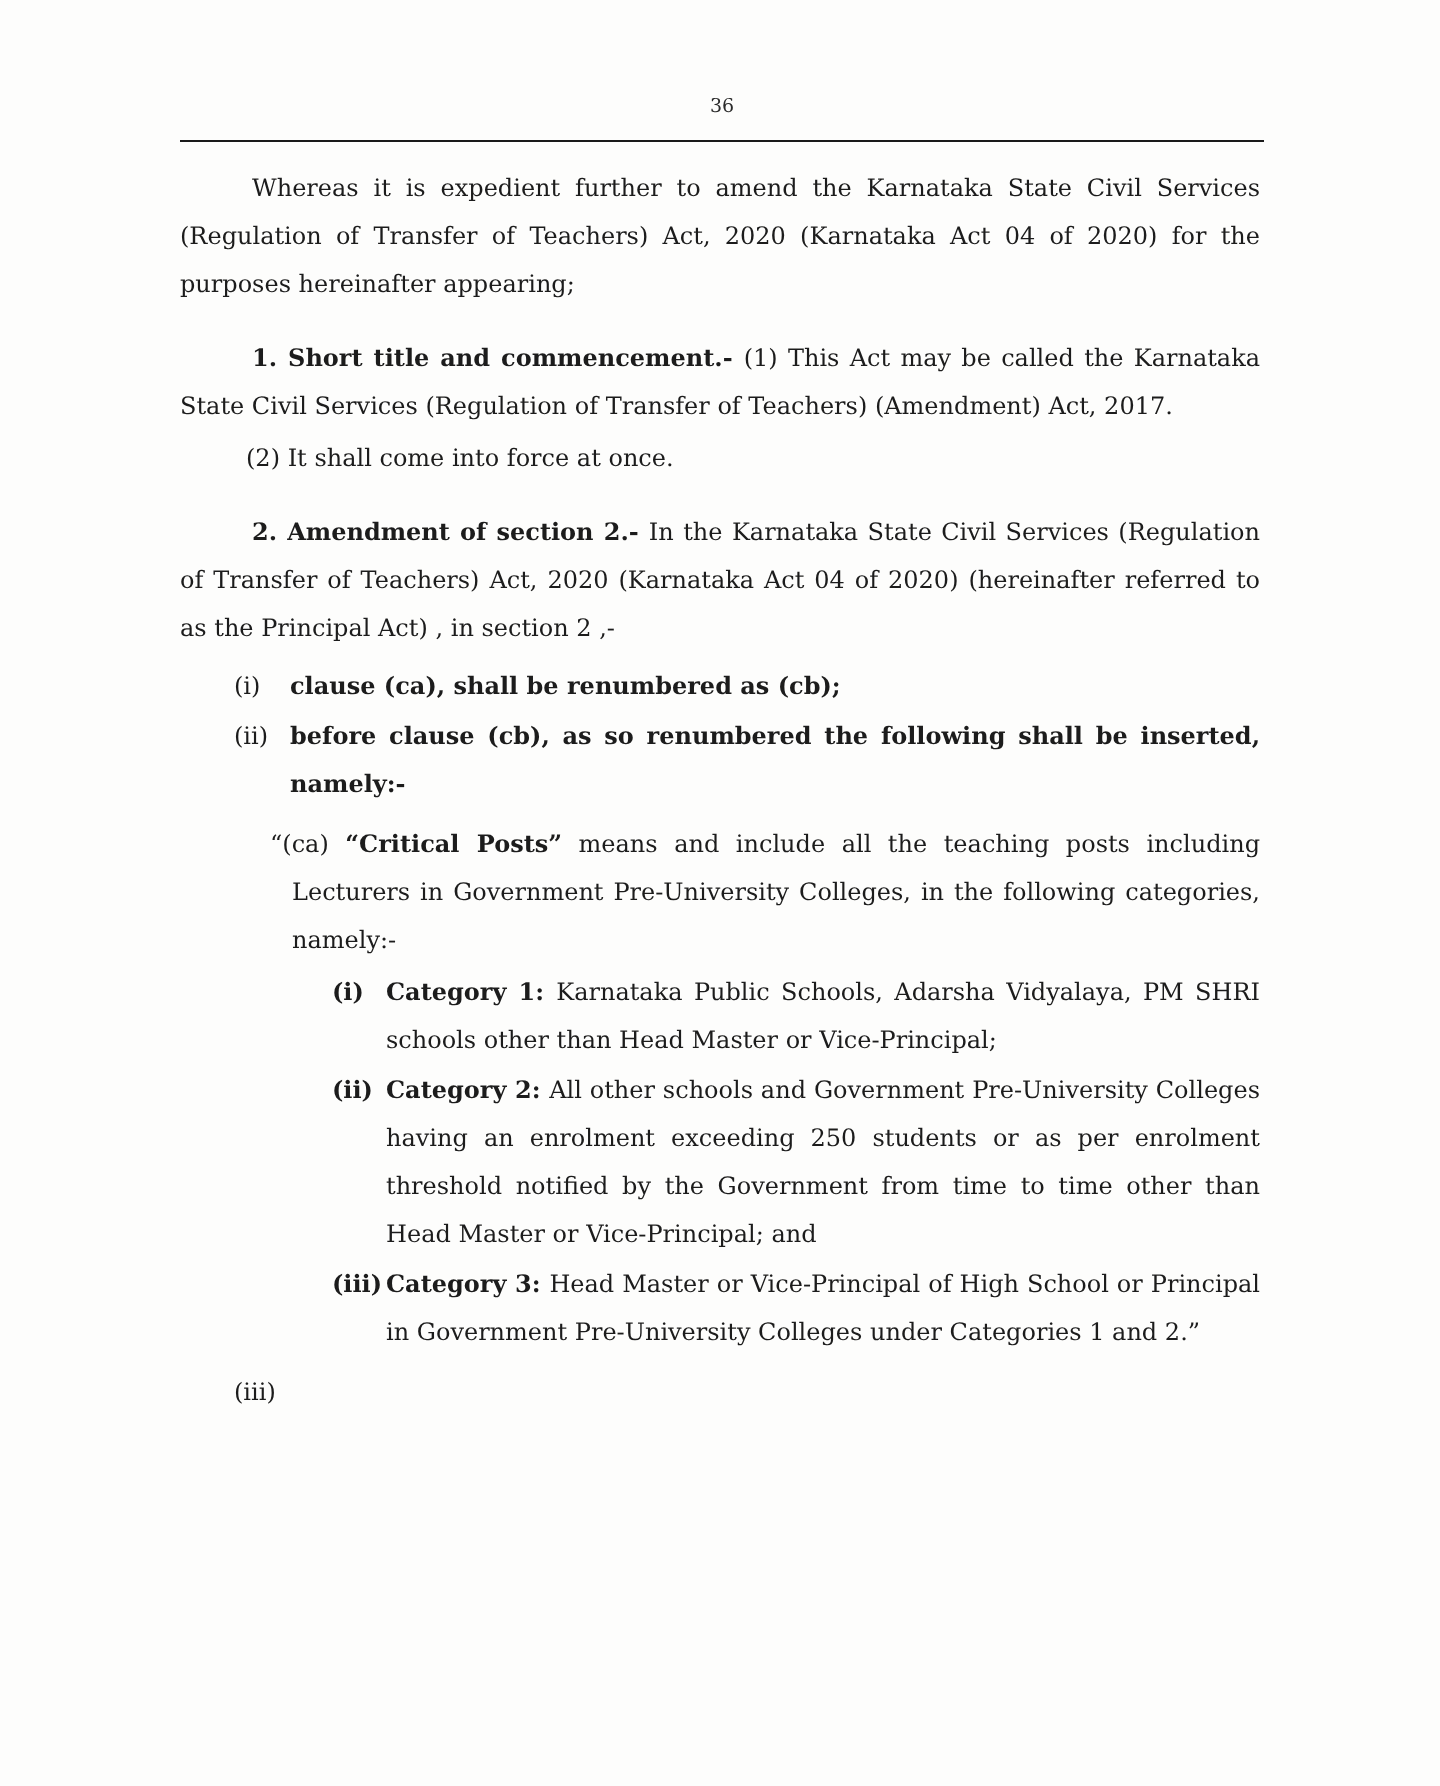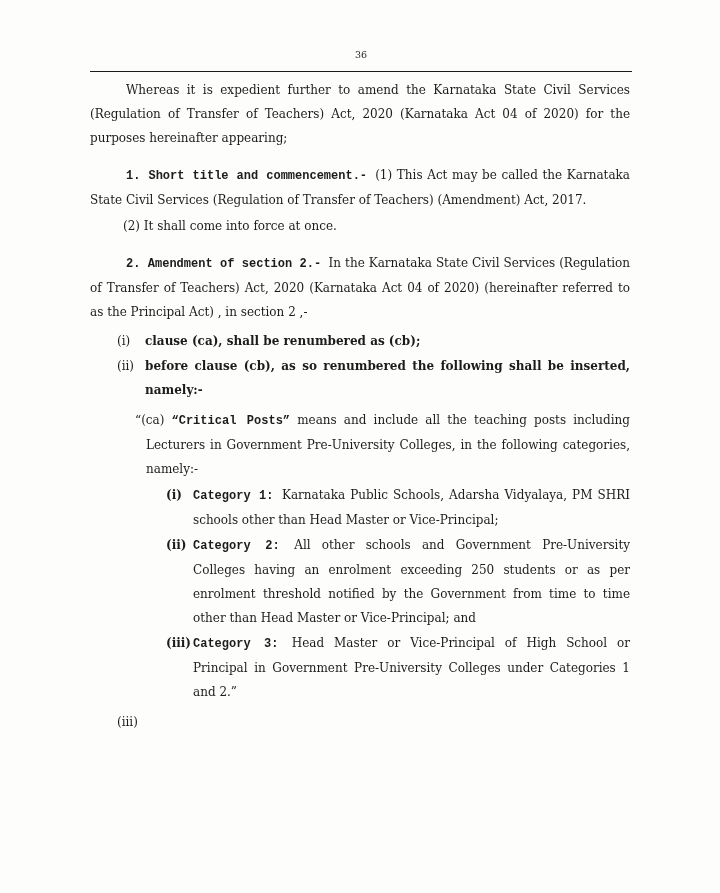--- a/index.html
+++ b/index.html
@@ -10,37 +10,37 @@
     height: 893px;
     margin: 0 auto;
     background: #fdfdfc;
     font-family: "DejaVu Serif", "Liberation Serif", serif;
     font-size: 12px;
     line-height: 24px;
     color: #1c1c1c;
     overflow: hidden;
   }
   .header {
-    margin: 0 88px 0 90px;
-    padding-top: 42px;
+    margin: 12px 88px 0 90px;
+    padding-top: 28px;
     text-align: center;
     border-bottom: 1.6px solid #1a1a1a;
   }
   .page-number {
     display: inline-block;
     font-size: 9.5px;
     line-height: 12px;
     padding-bottom: 10px;
     color: #2a2a2a;
   }
   .content { margin: 0 90px; padding-top: 6px; }
-  .para { text-align: justify; margin-top: 0; }
+  .para { text-align: justify; margin-top: 5px; }
   .para.indent { text-indent: 36px; }
   .section-para { margin-top: 13px; }
-  b { font-weight: bold; font-family: Liberation Mono, monospace; }
+  b { font-weight: bold; }
   .sub-clause { margin-top: 2px; padding-left: 33px; }
   .clause-list { margin-top: 5px; }
   .clause-item { display: flex; padding-left: 27px; margin-top: 1px; }
   .clause-marker { flex: none; width: 28px; }
   .clause-text { flex: 1; text-align: justify; font-weight: bold; }
   .quote-clause {
     margin-top: 6px;
     padding-left: 56px;
     text-indent: -11px;
     text-align: justify;

